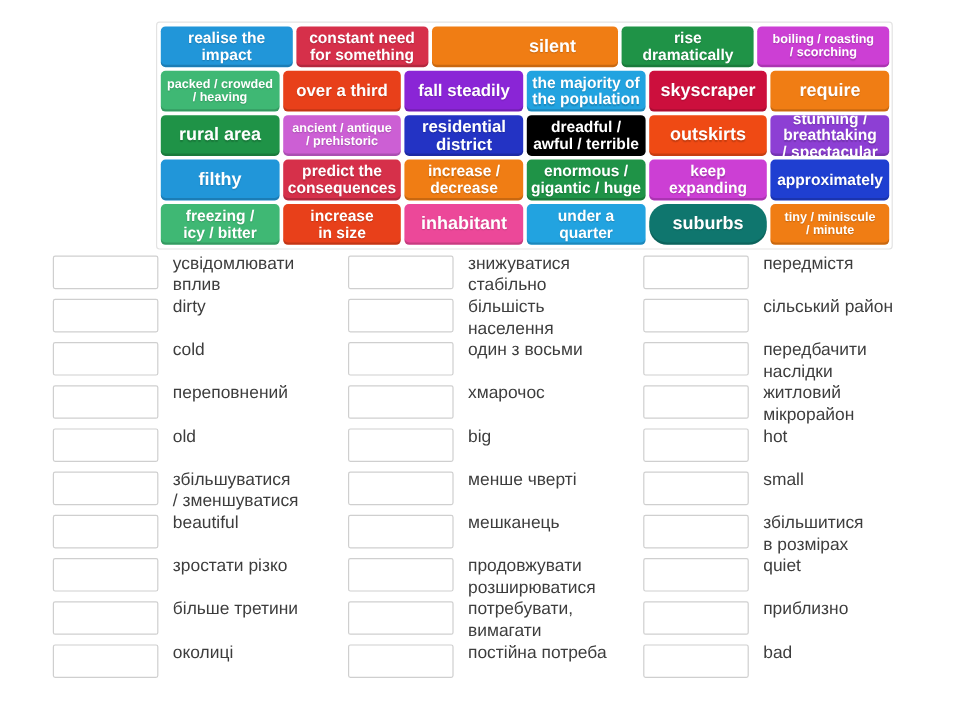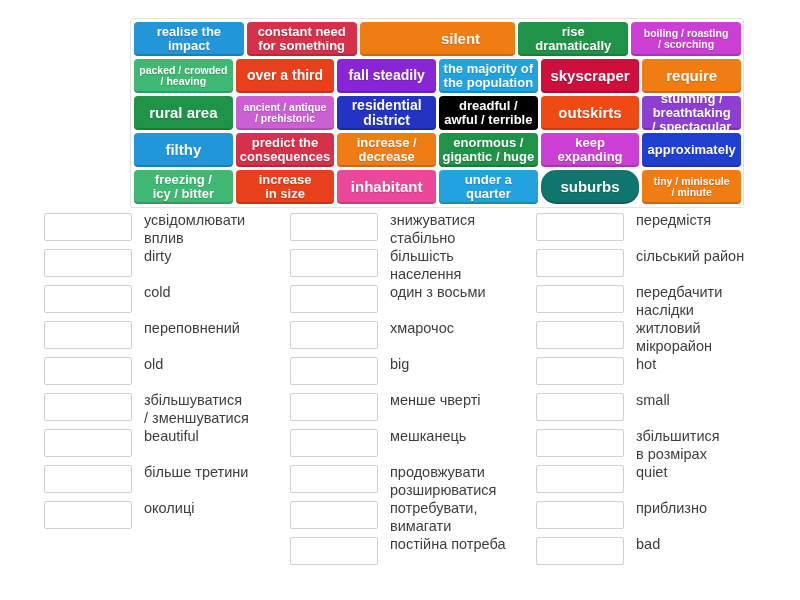--- a/index.html
+++ b/index.html
@@ -200,20 +200,24 @@
           <div class="drop-slot"></div>
           <div class="answer-label">збільшуватися
 / зменшуватися</div>
         </div>
         <div class="answer-row">
           <div class="drop-slot"></div>
           <div class="answer-label">beautiful</div>
         </div>
         <div class="answer-row">
           <div class="drop-slot"></div>
+          <div class="answer-label">зростати різко</div>
+        </div>
+        <div class="answer-row">
+          <div class="drop-slot"></div>
           <div class="answer-label">більше третини</div>
         </div>
         <div class="answer-row">
           <div class="drop-slot"></div>
           <div class="answer-label">околиці</div>
         </div>
       </div>
       <div class="answer-col">
         <div class="answer-row">
           <div class="drop-slot"></div>

